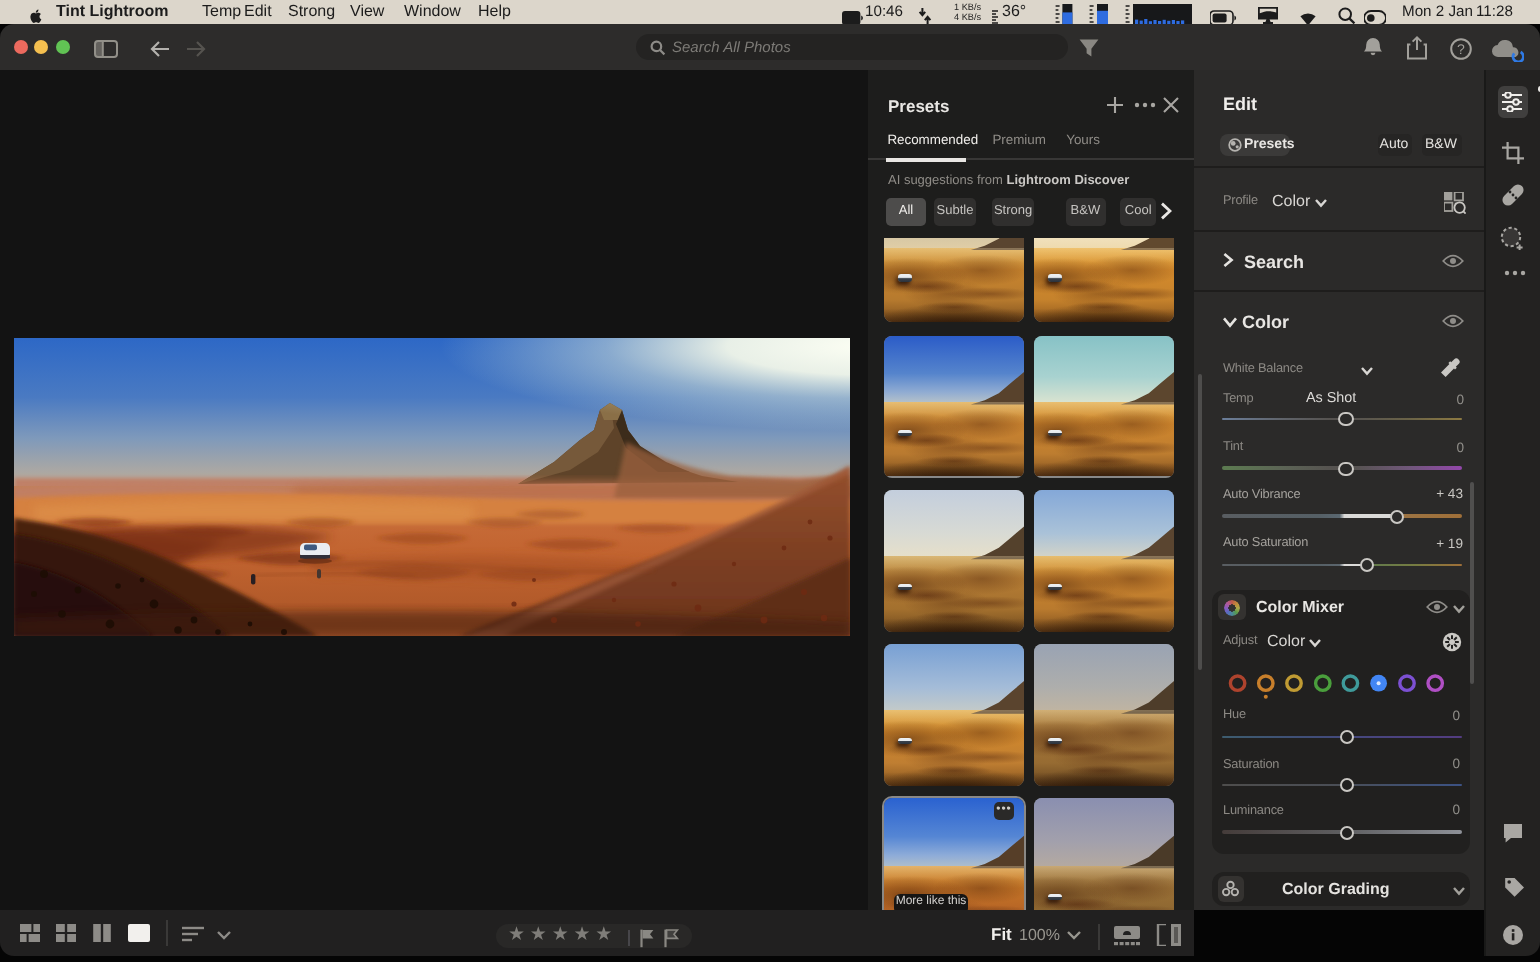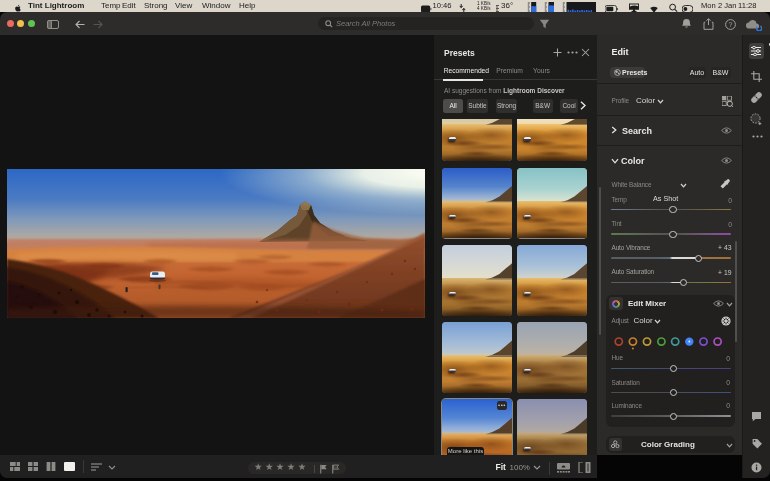--- a/index.html
+++ b/index.html
@@ -513,21 +513,21 @@
     <div class="knob" style="left:97.5px; top:219.6px;"></div>
 
     <div class="lbl" style="left:14.5px; top:233.4px; color:#a5a29d;">Auto Saturation</div>
     <div class="val" style="right:10.5px; top:233.9px; color:#c9c7c3;">+ 19</div>
     <div class="track" style="left:14px; top:246.9px; width:120px; background:linear-gradient(90deg,#595d61 0%,#555f65 40%,#5c666e 49%,#dbdad8 51%,#dbdad8 58.5%,#61794c 61%,#757c42 80%,#9f6f38 100%);"></div>
     <div class="knob" style="left:83px; top:244.3px;"></div>
 
     <div style="position:absolute; left:9px; top:259.5px; width:129px; height:132.3px; background:#21201f; border-radius:6px;"></div>
     <div style="position:absolute; left:12px; top:262px; width:14px; height:13px; background:#343230; border-radius:3px;"></div>
     <div style="position:absolute; left:15px; top:264.5px; width:8px; height:8px; border-radius:50%; background:conic-gradient(#c05a4a,#c08a3a,#b0a84a,#5a9a4a,#4a8a9a,#5a6ac0,#8a5ac0,#b05a9a,#c05a4a); -webkit-mask:radial-gradient(circle, transparent 31%, #000 33%);"></div>
-    <div style="position:absolute; left:31px; top:264px; color:#e8e6e3; font-weight:bold; font-size:8px;">Edit Mixer</div>
+    <div style="position:absolute; left:31px; top:264px; color:#e8e6e3; font-weight:bold; font-size:8px;">Color Mixer</div>
     <svg class="eye" style="position:absolute; left:116px; top:265px;" width="11" height="7" viewBox="0 0 11 7">
         <path d="M.6 3.5 Q5.5 -1.8 10.4 3.5 Q5.5 8.8 .6 3.5z" fill="none" stroke="#8f8d89" stroke-width=".9"></path>
         <circle cx="5.5" cy="3.5" r="1.5" fill="#8f8d89"></circle>
       </svg>
     <svg style="position:absolute; left:129px; top:267px;" width="7" height="5" viewBox="0 0 7 5">
         <path d="M1 1 L3.5 3.8 L6 1" fill="none" stroke="#a2a09b" stroke-width="1.2"></path>
       </svg>
 
     <div class="lbl" style="left:14.5px; top:281.8px;">Adjust</div>
     <div style="position:absolute; left:36.5px; top:280.8px; color:#d8d6d3; font-size:8px;">Color</div>

